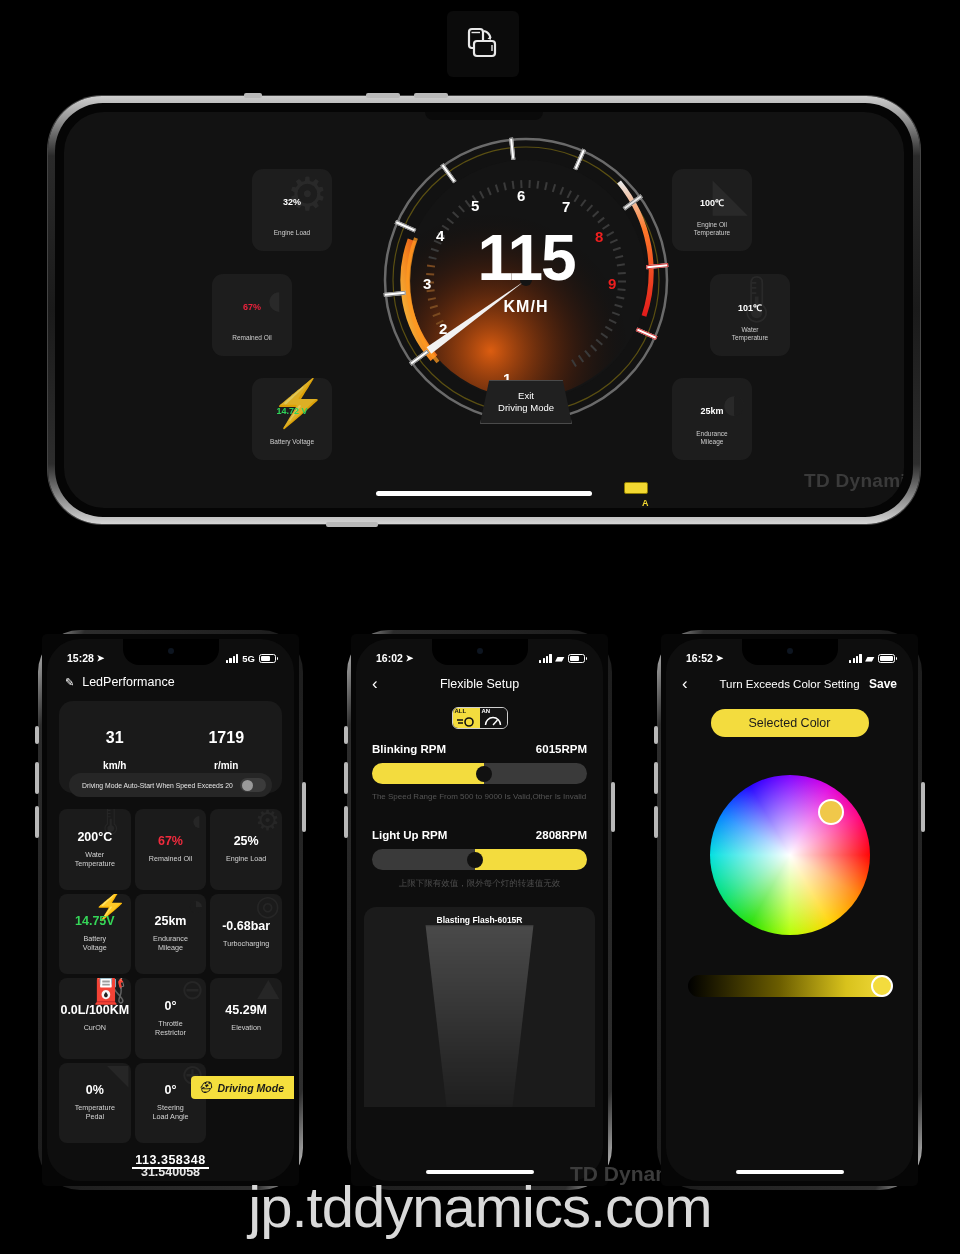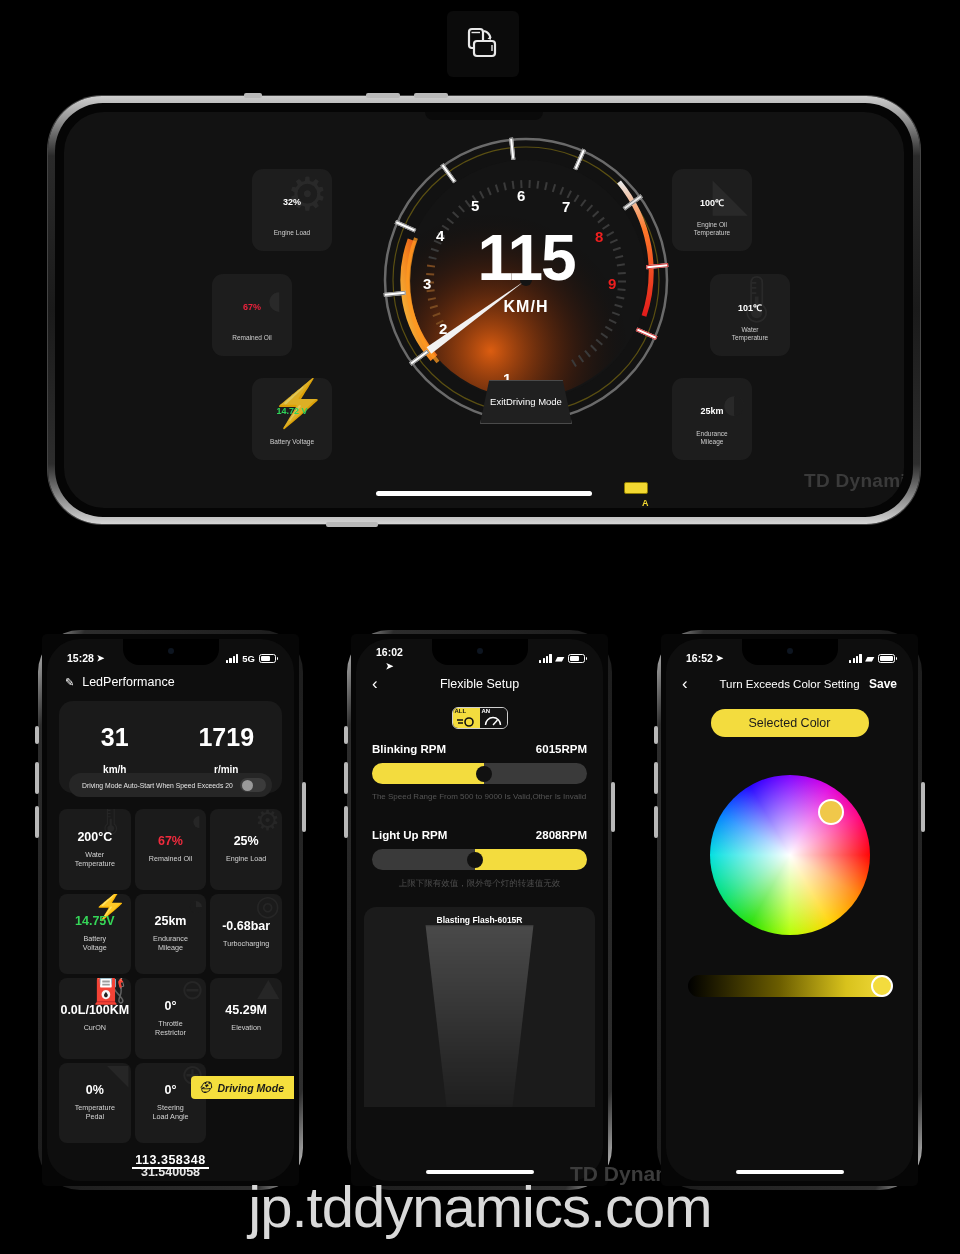--- a/index.html
+++ b/index.html
@@ -70,21 +70,21 @@
   }
   .gauge-unit {
     position:absolute; left:0; top:168px; width:300px; text-align:center;
     font-size:16px; font-weight:bold; color:#fff; letter-spacing:1px;
   }
   .exit-btn {
     position:absolute; left:50%; transform:translateX(-50%); top:250px;
     width:92px; height:44px; background:#202020;
     border:1px solid #4a4a4a;
     clip-path: polygon(10% 0, 90% 0, 100% 100%, 0 100%);
-    display:flex; align-items:center; justify-content:center;
+    display:flex; flex-direction:column; align-items:center; justify-content:center;
     color:#fff; font-size:9.5px; line-height:1.25; text-align:center;
   }
   .turnsig {
     position:absolute; left:560px; top:370px; width:24px; height:12px;
     background:#f2d831; border-radius:2px; border:1px solid #8c7a00;
   }
   .turnsig-a { position:absolute; left:578px; top:386px; font-size:9px; font-weight:bold; color:#f2d831;}
   .ls-watermark {
     position:absolute; left:740px; top:358px; font-size:19px; font-weight:bold;
     color:#3a3a3a; letter-spacing:.3px; white-space:nowrap;
@@ -125,21 +125,21 @@
   }
 
   
   .p1-title { position:absolute; top:36px; left:18px; right:12px; display:flex; align-items:center; gap:8px;
     color:#fff; font-size:12.5px; }
   .p1-big {
     position:absolute; top:62px; left:12px; right:12px; height:92px;
     background:#1a1a1a; border-radius:14px; display:flex;
   }
   .p1-big > div { flex:1; display:flex; flex-direction:column; align-items:center; justify-content:center; padding-top:6px;}
-  .p1-big .v { font-size:25px; font-weight:bold; color:#fff; line-height:1;}
+  .p1-big .v { font-size:16px; font-weight:bold; color:#fff; line-height:1;}
   .p1-big .u { font-size:10px; font-weight:bold; color:#fff; margin-top:14px;}
   .p1-toggle {
     position:absolute; top:134px; left:22px; right:22px; height:24px;
     background:#262626; border-radius:13px; display:flex; align-items:center;
     justify-content:space-between; padding:0 6px 0 13px;
   }
   .p1-toggle span { font-size:6.8px; color:#e6e6e6; }
   .sw { width:26px; height:14px; border-radius:8px; background:#3b3b3b; position:relative;}
   .sw::after { content:""; position:absolute; left:1.5px; top:1.5px; width:11px; height:11px; border-radius:50%; background:#9a9a9a;}
   .p1-grid {
@@ -608,21 +608,21 @@
     <div class="btn-side" style="left:-3px; top:96px; width:4px; height:18px;"></div>
     <div class="btn-side" style="left:-3px; top:132px; width:4px; height:32px;"></div>
     <div class="btn-side" style="left:-3px; top:176px; width:4px; height:32px;"></div>
     <div class="btn-side" style="right:-3px; top:152px; width:4px; height:50px;"></div>
     <div class="phone-inner">
       <div class="screen">
         <div class="notch">
             <div class="dyn-cam"></div>
           </div>
         <div class="statusbar">
-          <div style="display:flex;align-items:center;gap:3px;flex-direction:column;">
+          <div style="display:flex;align-items:center;gap:3px;">
             <span>16:02</span>
             <span style="font-size:9px;">➤</span>
           </div>
           <div class="sb-right">
             <span class="bars">
                 <i></i>
                 <i></i>
                 <i></i>
                 <i></i>
               </span>

